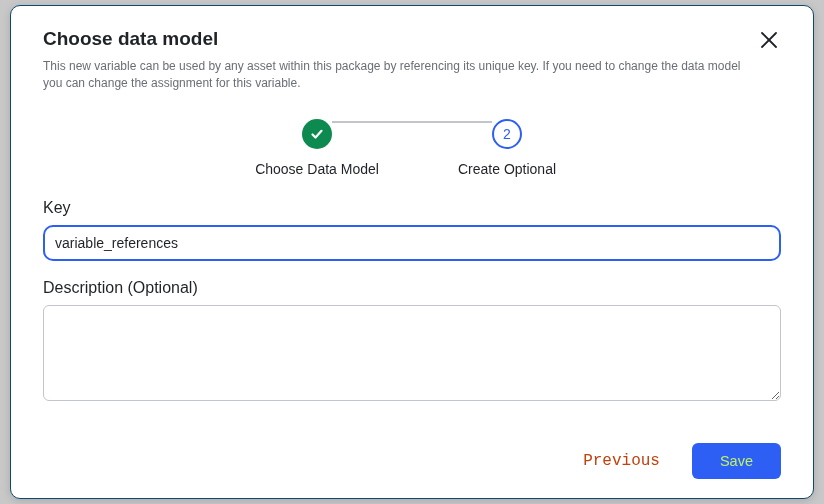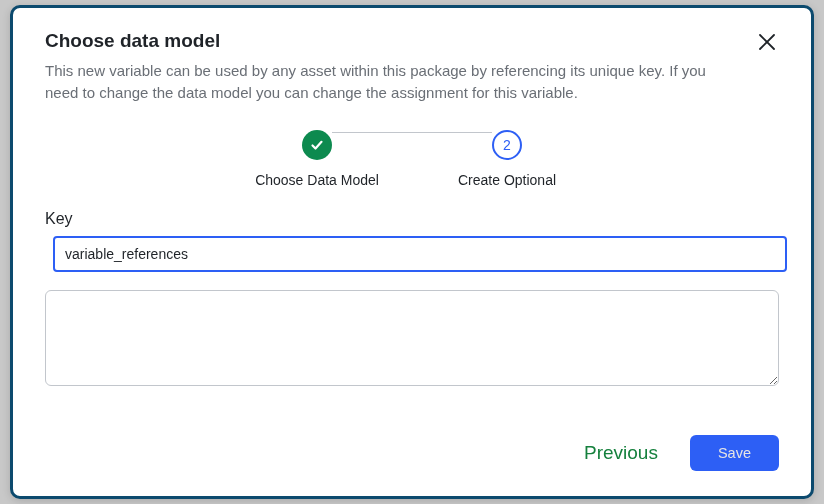--- a/index.html
+++ b/index.html
@@ -10,41 +10,41 @@
     position: relative;
     overflow: hidden;
   }
   .modal {
     position: absolute;
     left: 10px;
     right: 10px;
     top: 5px;
     bottom: 5px;
     background: #fff;
-    border: 3px solid #0c4a6e;
+    border: 1px solid #0c4a6e;
     border-radius: 10px;
     box-shadow: 0 2px 8px rgba(0,0,0,0.15);
     display: flex;
     flex-direction: column;
     padding: 22px 32px 24px 32px;
   }
   .modal-header {
     display: flex;
     align-items: flex-start;
     justify-content: space-between;
   }
   .modal-title-block { flex: 1; }
   .modal-title {
     font-size: 19px;
     font-weight: 600;
     color: #1f2328;
     margin-bottom: 8px;
   }
   .modal-subtitle {
-    font-size: 15px;
+    font-size: 12px;
     color: #6a6f76;
     line-height: 1.45;
     max-width: 720px;
   }
   .close-btn {
     background: none; border: none; cursor: pointer;
     padding: 2px; margin-left: 12px;
     color: #1f2328;
   }
   .close-btn svg { display: block; }
@@ -99,25 +99,24 @@
     color: #1f2328;
     margin-bottom: 8px;
     display: block;
   }
   .text-input {
     width: 100%;
     height: 36px;
     padding: 6px 10px;
     font-size: 14px;
     border: 2px solid #2d5ff5;
-    border-radius: 4px;
+    border-radius: 10px;
     outline: none;
     color: #1f2328;
     font-family: inherit;
-    margin-left: 8px;
   }
   .textarea-input {
     width: 100%;
     height: 96px;
     padding: 8px 10px;
     font-size: 14px;
     border: 1px solid #c2c6cc;
     border-radius: 6px;
     outline: none;
     resize: both;
@@ -127,30 +126,30 @@
   .footer {
     margin-top: auto;
     display: flex;
     justify-content: flex-end;
     gap: 22px;
     align-items: center;
     padding-top: 20px;
   }
   .btn-text {
     background: none; border: none;
-    color: #15803d;
-    font-size: 19px;
+    color: #c2410c;
+    font-size: 16px;
     font-weight: 500;
     cursor: pointer;
     padding: 8px 10px;
-    font-family: Liberation Sans, sans-serif;
+    font-family: Liberation Mono, monospace;
   }
   .btn-primary {
     background: #2d5ff5;
-    color: #e5e5e5;
+    color: #bef264;
     border: none;
     font-size: 14.5px;
     font-weight: 500;
     padding: 10px 28px;
     border-radius: 6px;
     cursor: pointer;
     font-family: inherit;
   }
 </style>
 </head>
@@ -186,20 +185,21 @@
       <div class="step-label">Create Optional</div>
     </div>
   </div>
 
   <div class="form-field">
     <label class="field-label">Key</label>
     <input type="text" class="text-input" value="variable_references" style="">
   </div>
 
   <div class="form-field">
+    <label class="field-label">Description (Optional)</label>
     <textarea class="textarea-input" style=""></textarea>
   </div>
 
   <div class="footer">
     <button class="btn-text">Previous</button>
     <button class="btn-primary">Save</button>
   </div>
 
 </div>
 

